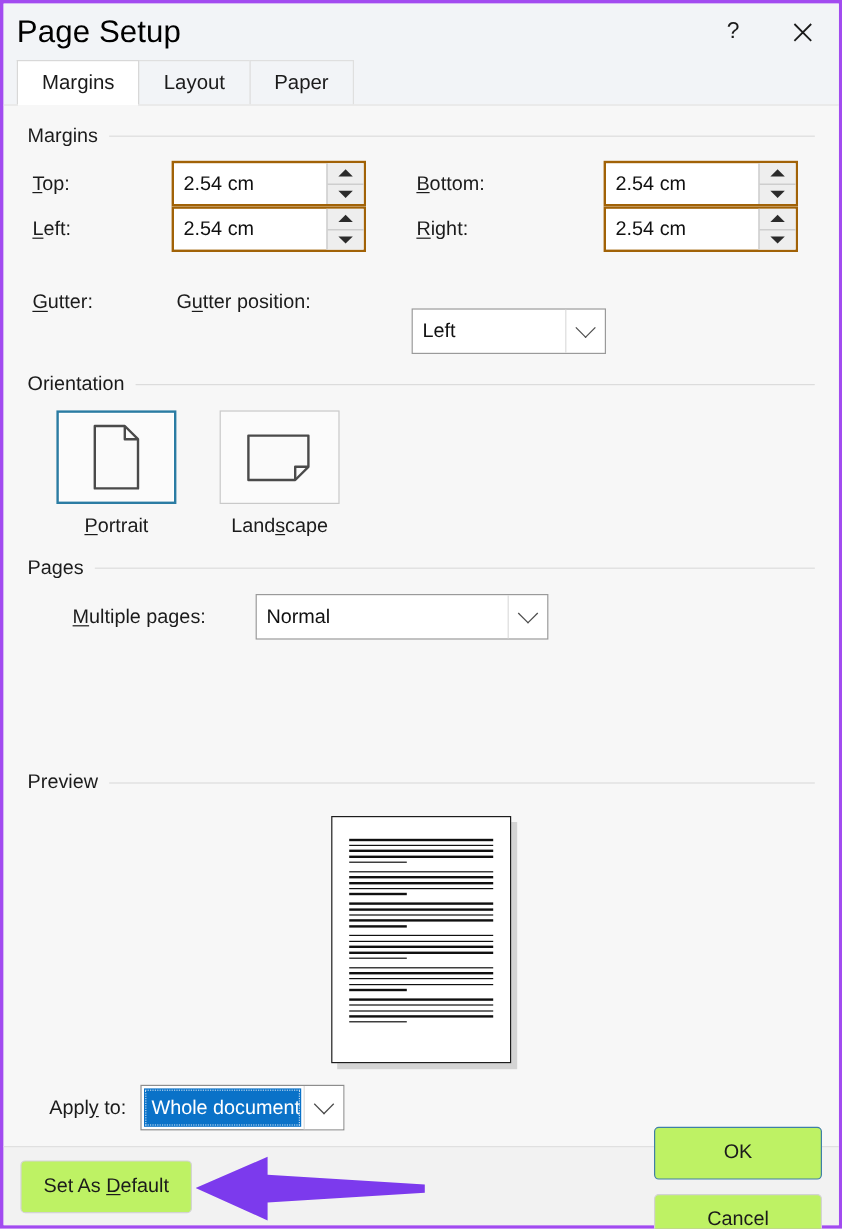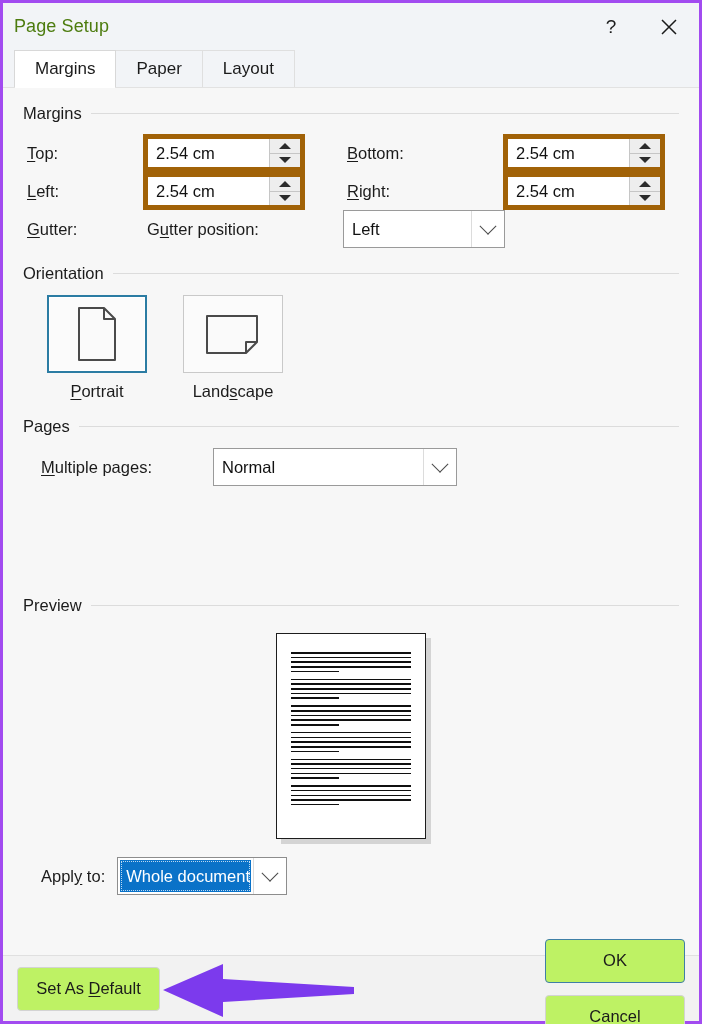--- a/index.html
+++ b/index.html
@@ -35,22 +35,22 @@
     position: relative;
     height: 47px;
     min-height: 47px;
     background: #f2f4f7;
     display: flex;
     align-items: center;
     padding-left: 11px;
     box-sizing: border-box;
   }
   .title-text {
-    font-size: 18px;
-    color: #4d7c0f;
+    font-size: 26px;
+    color: #000000;
     letter-spacing: .1px;
   }
   .title-btns {
     position: absolute;
     right: 0;
     top: 0;
     height: 47px;
     display: flex;
     align-items: center;
   }
@@ -149,21 +149,21 @@
   }
   .field-label.wide { padding-left: 4px; }
   u { text-decoration: underline; text-underline-offset: 2px; }
 
   
   .spin {
     display: flex;
     width: 162px;
     height: 38px;
     box-sizing: border-box;
-    border: 5px solid #a16207;
+    border: 2px solid #a16207;
     background: #ffffff;
     align-items: stretch;
   }
   .spin .val {
     flex: 1;
     display: flex;
     align-items: center;
     padding-left: 8px;
     font-size: 16.5px;
     color: #111;
@@ -222,21 +222,21 @@
     display: flex;
     align-items: center;
     justify-content: center;
   }
   .chev {
     width: 11px; height: 11px;
     border-right: 1.6px solid #4a4a4a;
     border-bottom: 1.6px solid #4a4a4a;
     transform: rotate(45deg) translate(-2px,-2px);
   }
-  .combo.w162 { width: 162px; }
+  .combo.w162 { width: 162px; margin-top: 47px; }
   .combo.w205 { width: 244px; }
 
   
   .orient-row {
     margin-top: 12px;
     display: flex;
     gap: 36px;
     padding-left: 24px;
   }
   .orient-item {
@@ -267,21 +267,21 @@
   }
 
   
   .pages-row {
     margin-top: 12px;
     display: flex;
     align-items: center;
     padding-left: 18px;
     gap: 22px;
   }
-  .pages-row .field-label { width: 150px; padding-left: 0; }
+  .pages-row .field-label { width: 150px; padding-left: 0; text-align: center; }
 
   
   .preview-wrap {
     margin-top: 18px;
     display: flex;
     justify-content: center;
   }
   .page-shadow {
     position: relative;
     width: 150px;
@@ -393,24 +393,24 @@
         </svg>
       </div>
     </div>
   </div>
 
   <div class="tabstrip">
     <div class="tab active">
       <span>Margins</span>
     </div>
     <div class="tab">
+      <span>Layout</span>
+    </div>
+    <div class="tab">
       <span>Paper</span>
-    </div>
-    <div class="tab">
-      <span>Layout</span>
     </div>
   </div>
 
   <div class="pane">
 
     <div class="group-head">
       <div class="lbl">Margins</div>
       <div class="rule"></div>
     </div>
 

